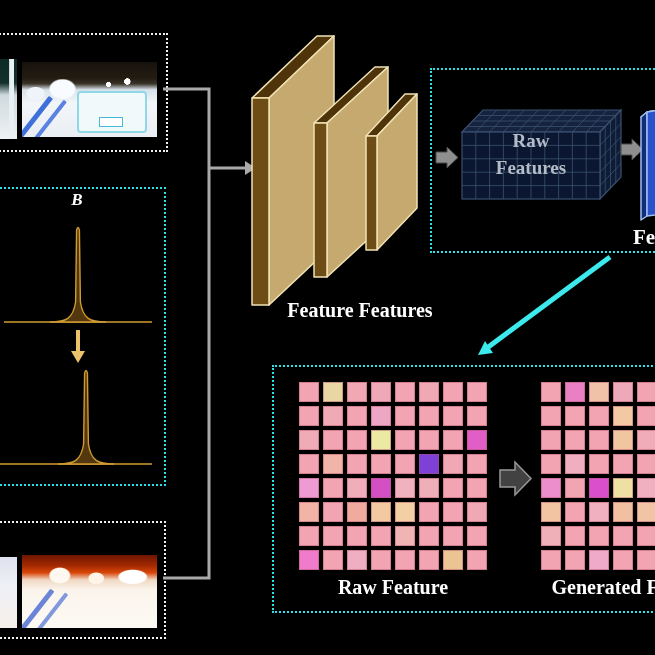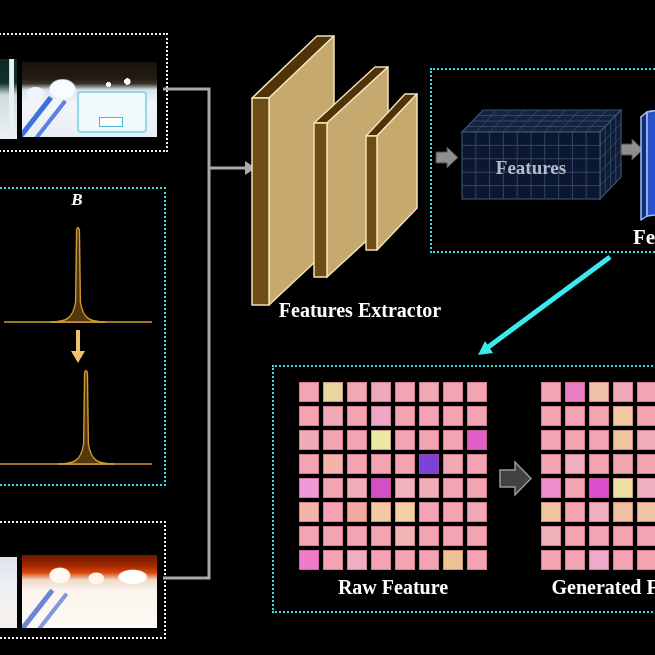--- a/index.html
+++ b/index.html
@@ -273,18 +273,19 @@
       <div class="cell" style="background: rgb(242, 164, 178);"></div>
       <div class="cell" style="background: rgb(242, 164, 178);"></div>
       <div class="cell" style="background: rgb(242, 164, 178);"></div>
       <div class="cell" style="background: rgb(242, 164, 178);"></div>
       <div class="cell" style="background: rgb(238, 170, 200);"></div>
       <div class="cell" style="background: rgb(242, 164, 178);"></div>
       <div class="cell" style="background: rgb(242, 164, 178);"></div>
     </div>
 
   <div class="label" style="left:62px;top:190px;width:30px;text-align:center;font-style:italic;font-size:17px;">B</div>
-  <div class="label center" style="left:250px;top:299px;width:220px;font-size:20px;">Features Extractor</div>
+  <div class="label center" style="left:250px;top:299px;width:220px;font-size:20px;">Feature Features</div>
+  <div class="label center" style="left:469px;top:130px;width:124px;font-size:19px;color:var(--cube-text);">Raw</div>
   <div class="label center" style="left:469px;top:157px;width:124px;font-size:19px;color:var(--cube-text);">Features</div>
   <div class="label" style="left:633px;top:225px;font-size:21px;">Features</div>
   <div class="label center" style="left:299px;top:576px;width:188px;font-size:20px;">Raw Feature</div>
   <div class="label center" style="left:541px;top:576px;width:190px;font-size:20px;">Generated Features</div>
 </div>
 
 </body></html>

